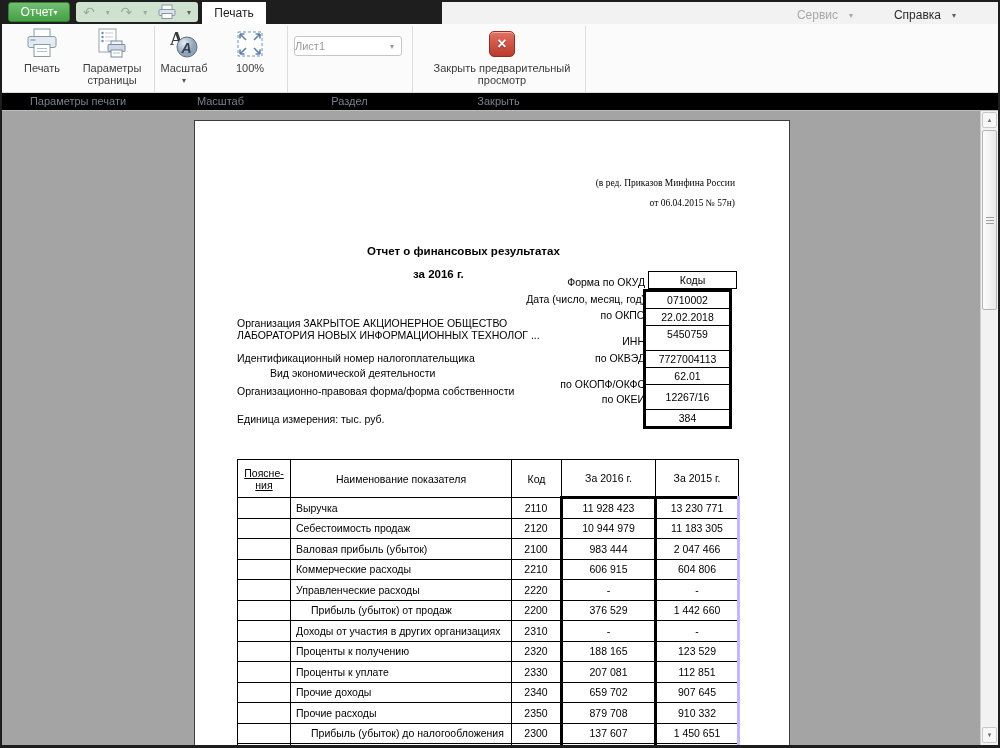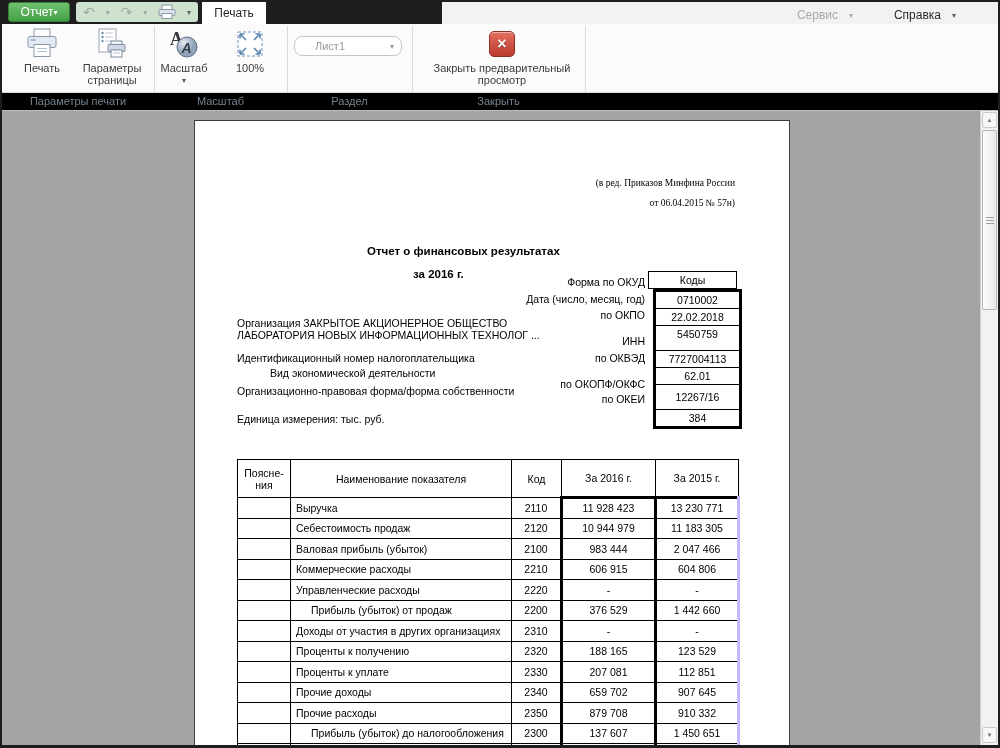--- a/index.html
+++ b/index.html
@@ -32,63 +32,63 @@
   .rbtn { position:absolute; top:2px; display:flex; flex-direction:column; align-items:center;
     color:#3c3c3c; font-size:11px; line-height:12px; text-align:center; cursor:pointer; }
   .rbtn .ric { height:36px; display:flex; align-items:center; justify-content:center; }
   .rbtn-print { left:10px; width:60px; }
   .rbtn-pagesetup { left:74px; width:72px; }
   .rbtn-scale { left:154px; width:56px; }
   .rbtn-zoom { left:220px; width:56px; }
   .rbtn-close { left:416px; width:168px; }
   .rbtn .sub-caret { font-size:8px; color:#555; margin-top:1px; }
   .combo { position:absolute; left:292px; top:12px; width:108px; height:20px; background:#fff;
-    border:1px solid #c6c6c6; border-radius:8px; font-size:11px; color:#9a9a9a;
-    display:flex; align-items:center; padding:0 20px; cursor:pointer; }
+    border:1px solid #c6c6c6; border-radius:3px; font-size:11px; color:#9a9a9a;
+    display:flex; align-items:center; padding:0 0; cursor:pointer; }
   .combo .caret { position:absolute; right:7px; font-size:8px; color:#9a9a9a; }
   .close-ico { width:26px; height:26px; border-radius:5px; background:linear-gradient(#e4705f,#bb3a2e);
     border:1px solid #922f24; color:#fff; font-size:16px; font-weight:bold; line-height:23px; text-align:center;
     text-shadow:0 1px 1px rgba(0,0,0,.4); box-shadow:inset 0 1px 0 rgba(255,255,255,.45); }
   .rdiv { position:absolute; top:26px; width:1px; height:84px; background:#dcdcdc; }
   .ribbon-strip { position:absolute; top:92px; left:0; right:0; height:19px; background:#000000;
     border-top:1px solid #dadada; border-bottom:1px solid #bdbdbd; }
   .gseg { position:absolute; top:0; height:17px; line-height:17px; text-align:center;
     font-size:11px; color:#76828e; }
 
   
   .doc-area { position:absolute; top:111px; left:0; right:0; bottom:0; background:#a4a4a4; }
   .page { position:absolute; left:192px; top:9px; width:596px; bottom:0; background:#fff;
     border:1px solid #3c3c3c; border-bottom:none; overflow:hidden; color:#000; }
   .legal { position:absolute; right:54px; font-family:"Liberation Serif","DejaVu Serif",serif; font-size:9.5px; }
   .legal.l1 { top:57px; } .legal.l2 { top:77px; }
   .doc-title { position:absolute; left:172px; top:124px; font-size:11.5px; font-weight:bold; }
   .doc-subtitle { position:absolute; left:218px; top:147px; font-size:11.5px; font-weight:bold; }
   .codes-head { position:absolute; left:453px; top:150px; width:89px; height:18px; border:1px solid #000;
     font-size:10.5px; display:flex; align-items:center; justify-content:center; }
-  .codes-box { position:absolute; left:458px; top:168px; width:89px; border:3px solid #000; background:#fff; }
+  .codes-box { position:absolute; left:448px; top:168px; width:89px; border:3px solid #000; background:#fff; }
   .info-value { height:17px; border-bottom:1px solid #000; display:flex; align-items:center;
     justify-content:center; font-size:10.5px; }
   .info-value:nth-child(3) { height:25px; align-items:flex-start; padding-top:2px; }
   .info-value:nth-child(6) { height:25px; }
   .info-value:nth-child(7) { height:16px; border-bottom:none; }
   .codes-labels { position:absolute; left:240px; top:152px; width:210px; }
   .info-label { height:17px; display:flex; align-items:center; justify-content:flex-end; font-size:10.5px; }
   .info-label:nth-child(3) { height:25px; align-items:flex-start; padding-top:2px; }
   .info-label:nth-child(6) { height:25px; align-items:flex-end; padding-bottom:1px; }
   .info-label:nth-child(7) { height:16px; }
   .ltext { position:absolute; left:42px; font-size:10.5px; white-space:nowrap; }
   .org1 { top:196px; } .org2 { top:208px; } .innl { top:231px; } .actl { top:246px;padding-left:33px; }
   .forml { top:264px; } .unitl { top:292px; }
 
   
   .fin-table { position:absolute; left:42px; top:338px; width:501px; border-collapse:collapse;
     table-layout:fixed; font-size:10.5px; }
   .fin-table th, .fin-table td { border:1px solid #000; overflow:hidden; }
   .fin-table thead th { height:38px; font-weight:normal; text-align:center; vertical-align:middle; }
-  th.c-expl { white-space:pre-line; }
+  th.c-expl { white-space:pre-line;text-decoration:underline; }
   .fin-table tbody td { height:20.5px; text-align:center; white-space:nowrap; }
   .fin-table tbody td.c-name { text-align:left; padding-left:5px; }
   .fin-table tbody td.c-name.indent { padding-left:20px; }
   .fin-table td.c-v16 { border-left:3px solid #000; }
   .fin-table td.c-v15 { border-left:3px solid #000; border-right:3px solid #c4b5fd;margin-top:29px; }
   .fin-table tbody tr:first-child td.c-v16,
   .fin-table tbody tr:first-child td.c-v15 { border-top:3px solid #000; }
 
   
   .vscroll { position:absolute; top:0; right:0; bottom:0; width:18px; background:#f2f2f2; border-left:1px solid #cfcfcf; }

